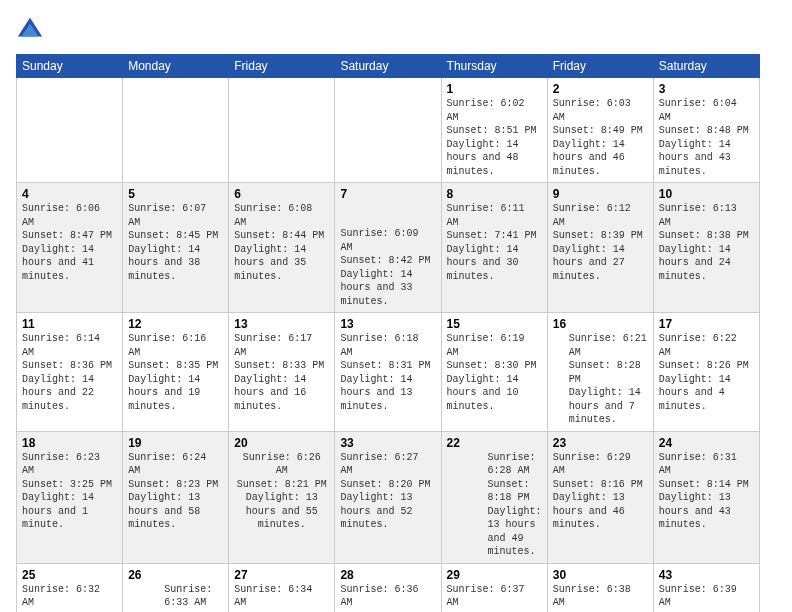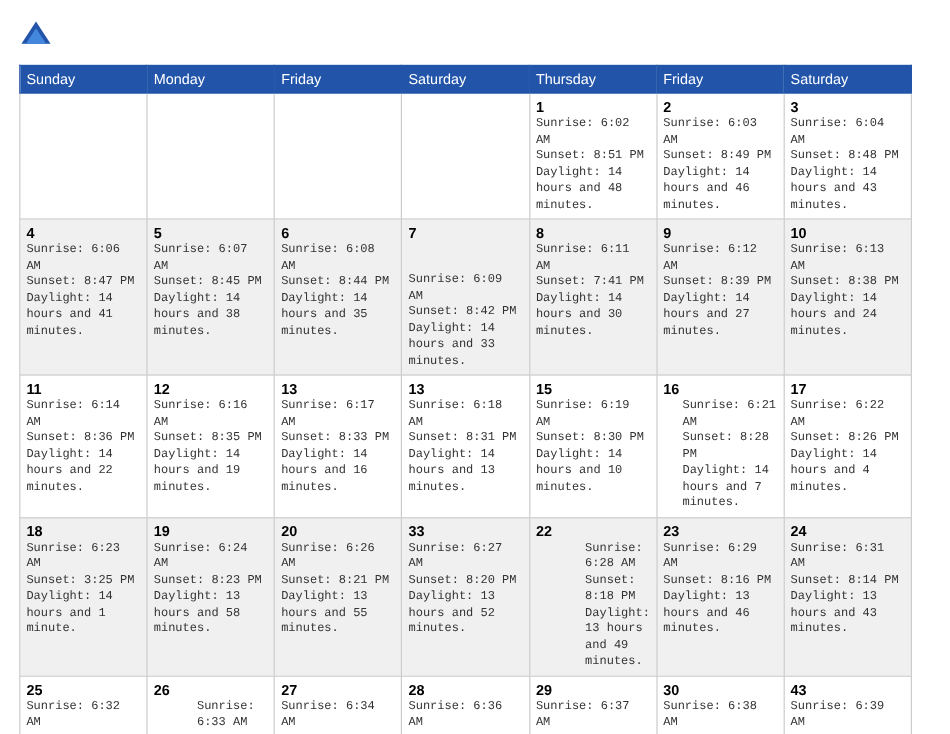--- a/index.html
+++ b/index.html
@@ -260,21 +260,21 @@
 Daylight: 14 hours and 1 minute.</div>
           </td>
           <td>
             <span class="day-num">19</span>
             <div class="day-info" style="white-space: pre-line;">Sunrise: 6:24 AM
 Sunset: 8:23 PM
 Daylight: 13 hours and 58 minutes.</div>
           </td>
           <td>
             <span class="day-num">20</span>
-            <div class="day-info" style="white-space: pre-line;">Sunrise: 6:26 AM
+            <div class="day-info" style="white-space: pre-line; text-align: center;">Sunrise: 6:26 AM
 Sunset: 8:21 PM
 Daylight: 13 hours and 55 minutes.</div>
           </td>
           <td>
             <span class="day-num">33</span>
             <div class="day-info" style="white-space: pre-line;">Sunrise: 6:27 AM
 Sunset: 8:20 PM
 Daylight: 13 hours and 52 minutes.</div>
           </td>
           <td>

